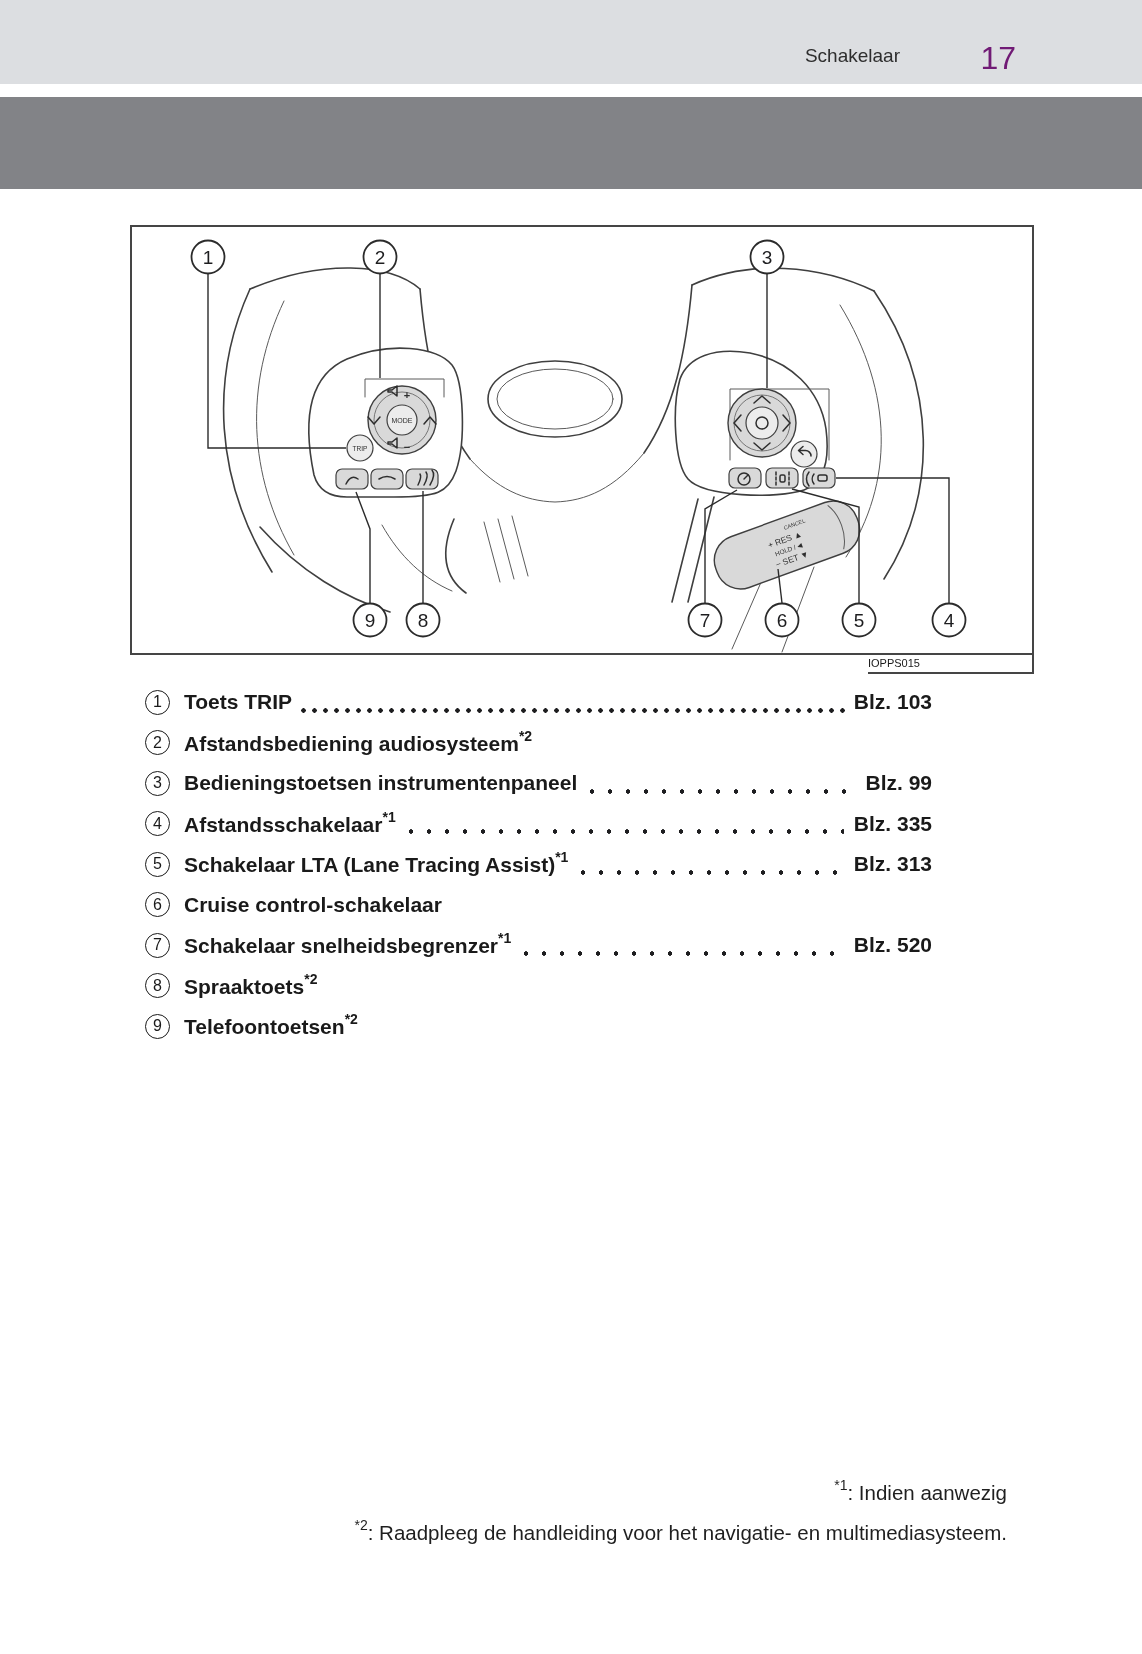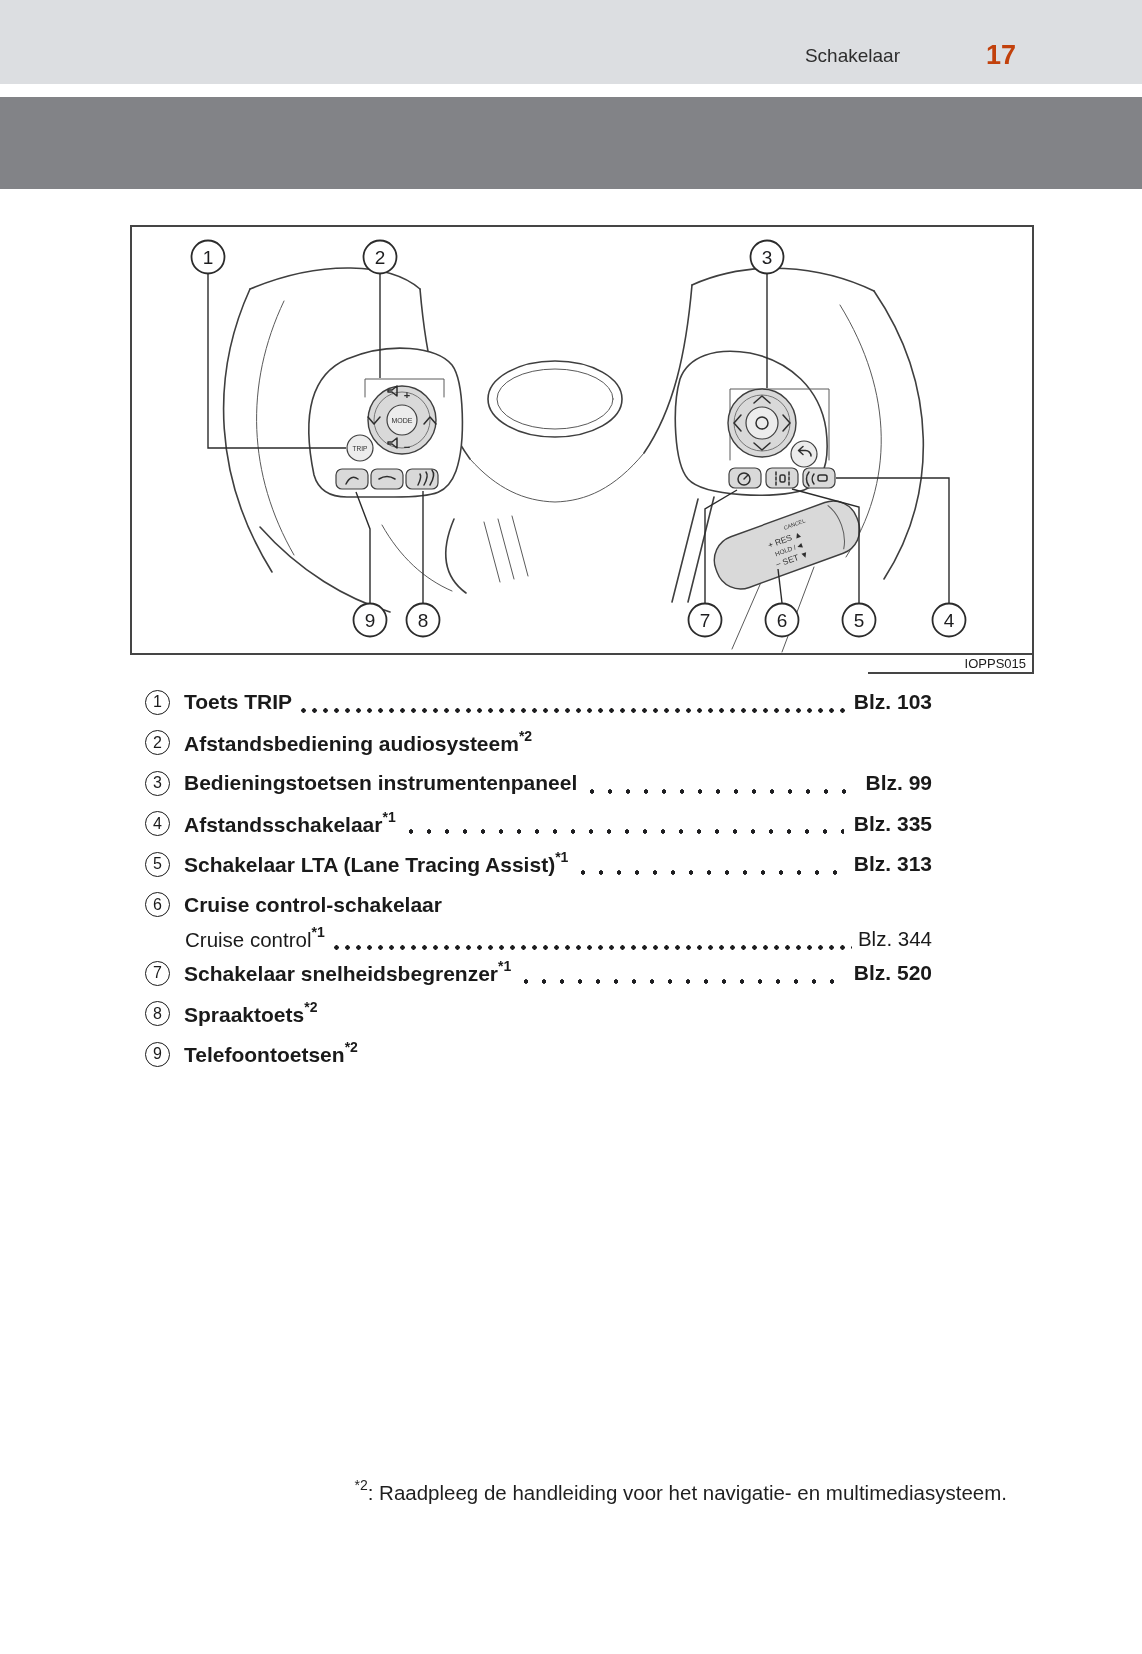--- a/index.html
+++ b/index.html
@@ -3,28 +3,28 @@
 <meta charset="utf-8">
 <style>
   html,body{margin:0;padding:0;background:#fff;}
   #page{position:relative;width:1142px;height:1654px;background:#ffffff;overflow:hidden;
         font-family:"Liberation Sans","DejaVu Sans",sans-serif;color:#1a1a1a;}
 
   
   .band-light{position:absolute;left:0;top:0;width:100%;height:84px;background:#dcdee1;}
   .band-dark{position:absolute;left:0;top:97px;width:100%;height:92px;background:#828387;}
   .hdr-title{position:absolute;top:45px;right:242px;font-size:19px;color:#2e2e2e;}
-  .hdr-page{position:absolute;top:40px;right:126px;font-size:27px;font-weight:bold;color:#c2410c;}
+  .hdr-page{position:absolute;top:40px;right:126px;font-size:32px;font-weight:normal;color:#701a75;}
 
   
   .fig{position:absolute;left:130px;top:225px;width:900px;height:426px;border:2px solid #454545;box-sizing:content-box;background:#fff;}
   .fig svg{position:absolute;left:0;top:0;}
   .fig-code{position:absolute;right:-2px;bottom:-21px;width:158px;height:17px;line-height:17px;
             border-right:2px solid #454545;border-bottom:2px solid #454545;
-            text-align:right;padding-right:6px;font-size:13px;color:#1a1a1a;box-sizing:content-box;}
+            padding-right:6px;font-size:11px;color:#1a1a1a;box-sizing:content-box;}
 
   
   .legend{position:absolute;left:130px;top:682px;width:802px;}
   .row{display:flex;align-items:center;height:40.5px;}
   .subrow{display:flex;align-items:center;height:28px;padding-left:55px;}
   .cnum{flex:0 0 auto;width:25px;height:25px;border:1.7px solid #1a1a1a;border-radius:50%;
         display:flex;align-items:center;justify-content:center;font-size:16px;margin:0 14px 0 15px;box-sizing:border-box;}
   .lbl{font-size:21px;font-weight:bold;white-space:nowrap;text-align:center;}
   .sublbl{font-size:20.5px;font-weight:normal;white-space:nowrap;}
   sup.fn{font-size:14px;font-weight:bold;position:relative;top:-2px;letter-spacing:0;}
@@ -249,25 +249,20 @@
       <span class="pref">Blz. 313</span>
     </div>
 
     <div class="row">
       <span class="cnum">
           <span>6</span>
         </span>
       <span class="lbl">Cruise control-schakelaar</span>
     </div>
 
-    <div class="subrow">
-      <span class="sublbl"><span>Cruise control</span><sup class="fn">*1</sup></span>
-      <span class="dots tight"></span>
-      <span class="pref reg">Blz. 344</span>
-    </div>
 
 
     <div class="row">
       <span class="cnum">
           <span>7</span>
         </span>
       <span class="lbl"><span>Schakelaar snelheidsbegrenzer</span><sup class="fn">*1</sup></span>
       <span class="dots spaced"></span>
       <span class="pref">Blz. 520</span>
     </div>
@@ -281,16 +276,17 @@
 
     <div class="row">
       <span class="cnum">
           <span>9</span>
         </span>
       <span class="lbl"><span>Telefoontoetsen</span><sup class="fn">*2</sup></span>
     </div>
   </div>
 
   <div class="footnotes">
+    <div><sup class="fn2">*1</sup><span>: Indien aanwezig</span></div>
     <div><sup class="fn2">*2</sup><span>: Raadpleeg de handleiding voor het navigatie- en multimediasysteem.</span></div>
   </div>
 
 </div>
 
 </body></html>

